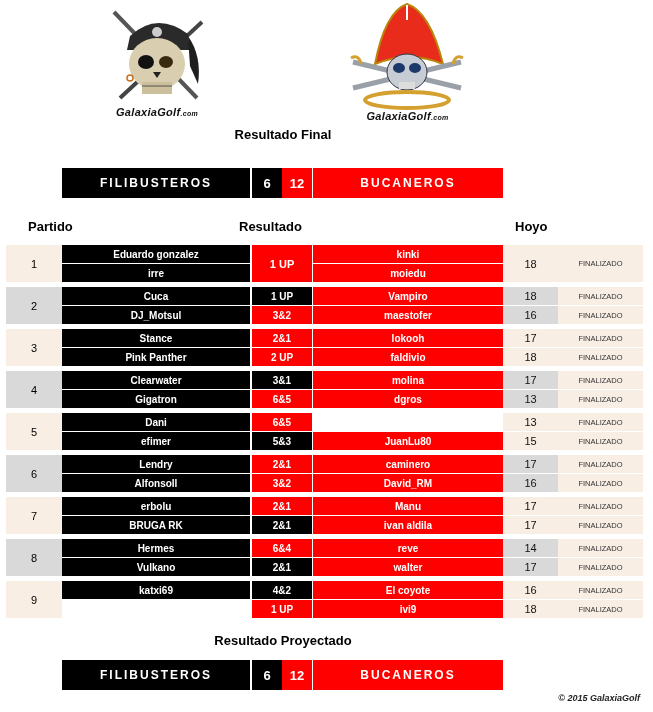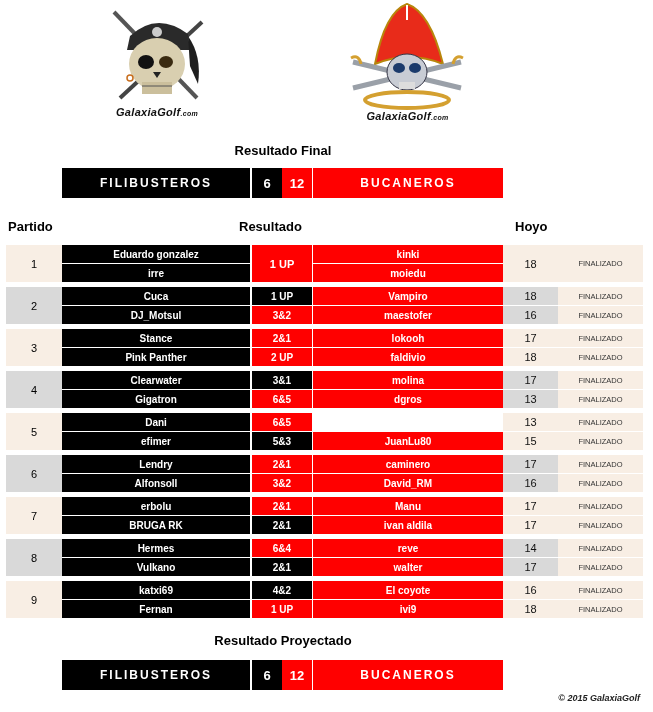--- a/index.html
+++ b/index.html
@@ -7,35 +7,35 @@
   body { position: relative; font-family: "Liberation Sans", sans-serif; color: #000; }
 
   .logo { position: absolute; text-align: center; }
   .logo svg { display: block; margin: 0 auto; }
   .logo .brand { font-family: "Liberation Sans", sans-serif; font-weight: bold; font-style: italic; font-size: 11px; letter-spacing: 0.3px; color: #111; white-space: nowrap; }
   .logo .brand small { font-size: 7px; }
   #logo-left { left: 96px; top: 6px; width: 122px; }
   #logo-right { left: 340px; top: 2px; width: 135px; }
 
   .section-title { position: absolute; font-size: 13px; font-weight: bold; text-align: center; width: 200px; }
-  #title-final { left: 183px; top: 143px; }
+  #title-final { left: 183px; top: 127px; }
   #title-proj { left: 183px; top: 633px; }
 
   .scorebar { position: absolute; left: 62px; width: 441px; height: 30px; display: flex; }
   #scorebar-final { top: 168px; }
   #scorebar-proj { top: 660px; }
   .scorebar .team { display: flex; align-items: center; justify-content: center; color: #fff; font-weight: bold; font-size: 12px; letter-spacing: 2px; }
   .scorebar .left { width: 188px; background: #000; }
   .scorebar .right { width: 190px; background: #ff0000; margin-left: 1px; }
   .scorebar .num { width: 30px; display: flex; align-items: center; justify-content: center; color: #fff; font-weight: bold; font-size: 13px; }
   .scorebar .num.l { background: #000; margin-left: 2px; }
   .scorebar .num.r { background: #ff0000; }
 
   .col-head { position: absolute; top: 219px; font-size: 13px; font-weight: bold; }
-  #h-partido { left: 8px; }
+  #h-partido { left: 28px; }
   #h-resultado { left: 239px; }
   #h-hoyo { left: 515px; }
 
   .match { position: absolute; left: 6px; width: 637px; height: 37px; }
   .match .partido { position: absolute; left: 0; top: 0; width: 56px; height: 37px; display: flex; align-items: center; justify-content: center; font-size: 11px; }
   .bg-beige { background: #f8eee4; }
   .bg-gray { background: #d9d9d9; }
   .match .sub { position: absolute; left: 56px; width: 581px; height: 18px; }
   .match .sub.top { top: 0; }
   .match .sub.bot { top: 19px; }
@@ -248,21 +248,20 @@
 <div class="match" style="top:581px">
   <div class="partido bg-beige">9</div>
   <div class="sub top">
     <div class="cell c-left">katxi69</div>
     <div class="cell c-res res-black">4&amp;2</div>
     <div class="cell c-right">El coyote</div>
     <div class="cell c-hoyo bg-beige">16</div>
     <div class="cell c-status">FINALIZADO</div>
   </div>
   <div class="sub bot">
-    <div class="cell c-left">Fernan</div>
     <div class="cell c-res res-red">1 UP</div>
     <div class="cell c-right">ivi9</div>
     <div class="cell c-hoyo bg-beige">18</div>
     <div class="cell c-status">FINALIZADO</div>
   </div>
 </div>
 
 <div id="title-proj" class="section-title">Resultado Proyectado</div>
 <div id="scorebar-proj" class="scorebar">
   <div class="team left">FILIBUSTEROS</div>

